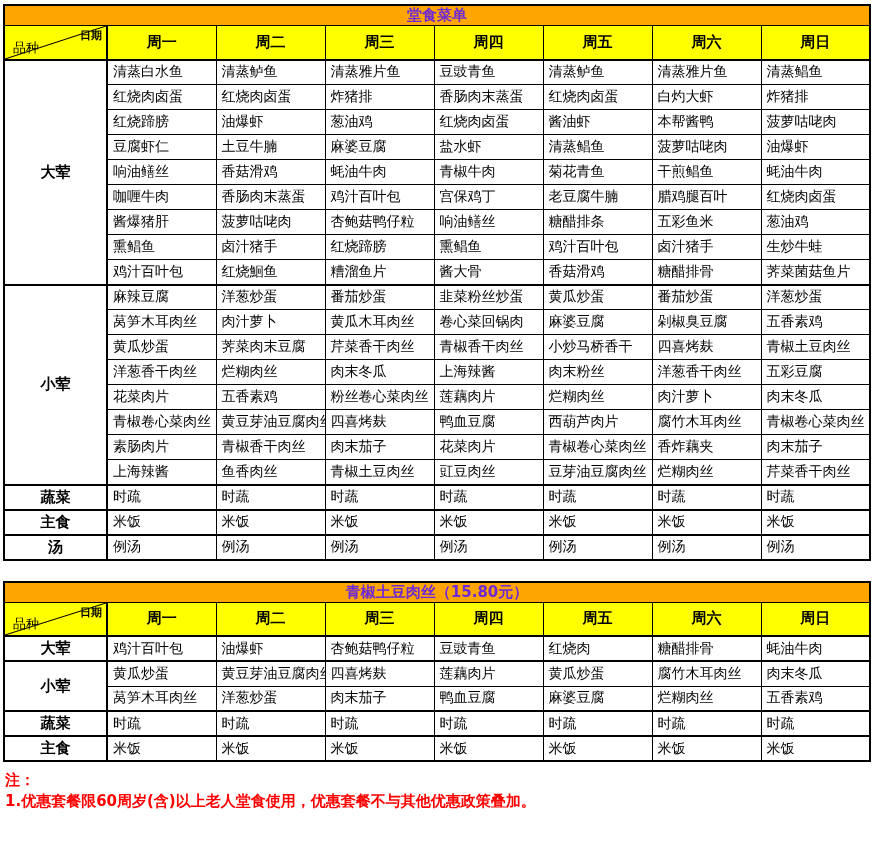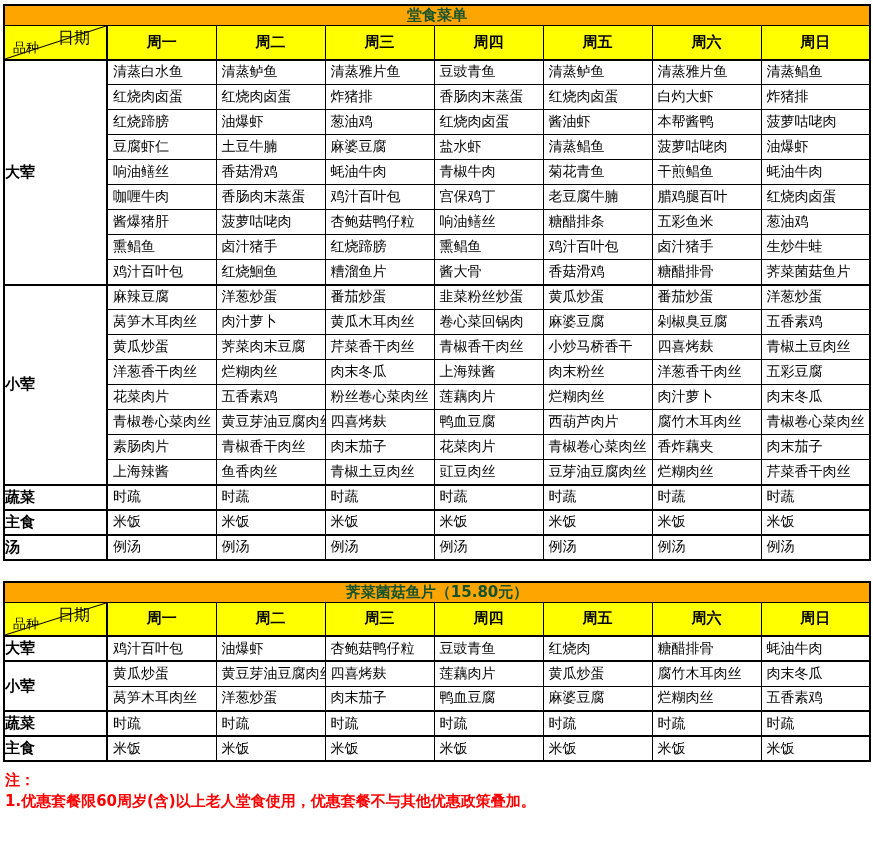--- a/index.html
+++ b/index.html
@@ -10,38 +10,38 @@
     color:#000;
   }
   table{
     border-collapse:collapse;table-layout:fixed;width:866px;
     border:2px solid #000;
   }
   col.col-label{width:103px;}
   col.col-day{width:109px;}
   th,td{border:1px solid #000;padding:0;overflow:hidden;white-space:nowrap;box-sizing:border-box;}
   .title-row th{
-    height:20px;background:#FFA500;color:#14532d;
+    height:20px;background:#FFA500;color:#6d28d9;
     font-weight:bold;font-size:15px;text-align:center;
     border-bottom:1px solid #000;
   }
   .day-row th{
     height:34px;background:#FFFF00;font-weight:bold;font-size:15px;
     text-align:center;border-bottom:2px solid #000;
   }
   .corner-cell{position:relative;background:#FFFF00;border-right:2px solid #000;}
   .corner-cell .diag{
     position:absolute;left:0;top:0;right:0;bottom:0;
     background:linear-gradient(to bottom right,transparent calc(50% - 1px),#000 50%,transparent calc(50% + 1px));
   }
-  .corner-date{position:absolute;top:2px;right:16px;font-size:16px;font-weight:normal;}
+  .corner-date{position:absolute;top:2px;right:4px;font-size:11px;font-weight:bold;}
   .corner-cat{position:absolute;bottom:2px;left:8px;font-size:13px;font-weight:normal;}
   tbody tr{height:25px;}
   .label-cell{
-    border-right:2px solid #000;text-align:left;vertical-align:middle;
+    border-right:2px solid #000;text-align:center;vertical-align:middle;
     font-weight:bold;font-size:15px;background:#fff;
   }
   .dish-cell{font-size:14px;text-align:left;padding-left:5px;vertical-align:middle;}
   tr.section-start td{border-top:2px solid #000;}
   #combo-table{margin-top:20px;}
   .notes{margin-top:8px;color:#FF0000;font-weight:bold;font-size:15px;line-height:21px;padding-left:2px;}
 </style>
 </head>
 <body>
 
@@ -270,21 +270,21 @@
       <col class="col-day">
       <col class="col-day">
       <col class="col-day">
       <col class="col-day">
       <col class="col-day">
       <col class="col-day">
       <col class="col-day">
     </colgroup>
   <thead>
     <tr class="title-row">
-      <th colspan="8">荠菜菌菇鱼片（15.80元）</th>
+      <th colspan="8">青椒土豆肉丝（15.80元）</th>
     </tr>
     <tr class="day-row">
       <th class="corner-cell">
         <span class="diag"></span>
         <span class="corner-date">日期</span>
         <span class="corner-cat">品种</span>
       </th>
     <th>周一</th>
         <th>周二</th>
         <th>周三</th>

